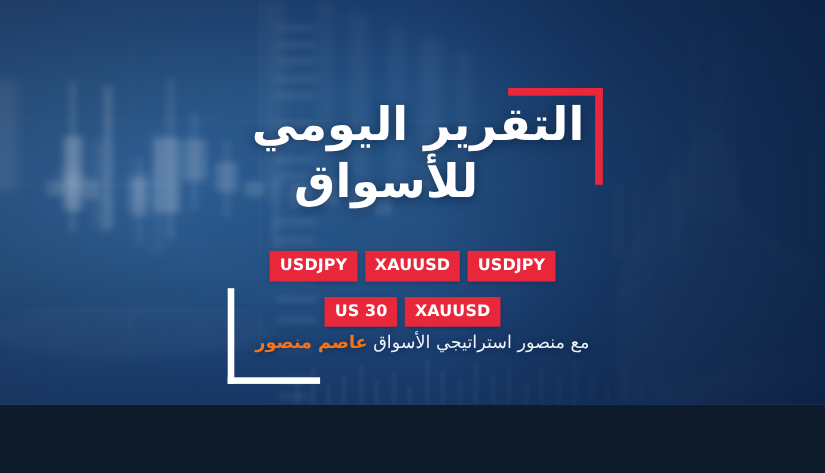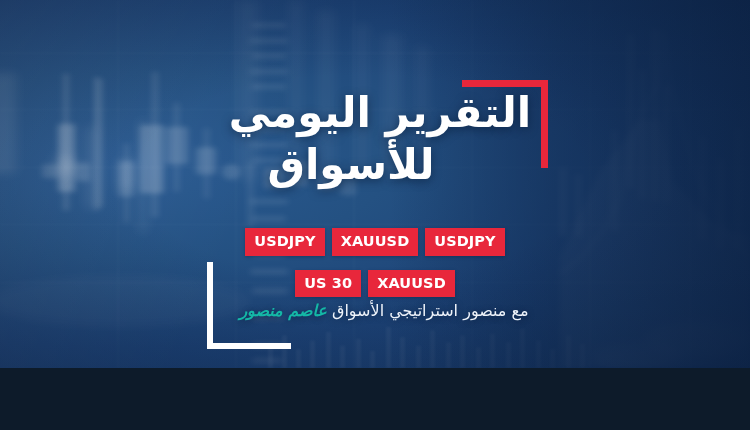--- a/index.html
+++ b/index.html
@@ -143,22 +143,21 @@
     text-align: center;
     color: #eef3fa;
     font-size: 16px;
     line-height: 22px;
     white-space: nowrap;
     text-shadow: 0 1px 6px rgba(6,22,48,.5);
     padding-left: 18px;
   }
   .subtitle .name {
     font-weight: 700;
-    color: #14b8a6;
-    font-style: italic;
+    color: #f97316;
   }
 </style>
 </head>
 <body>
 
 <div id="poster" style="--accent: #e8273b;">
 
   <div class="bg-base"></div>
 
   <div class="chart-layer">

